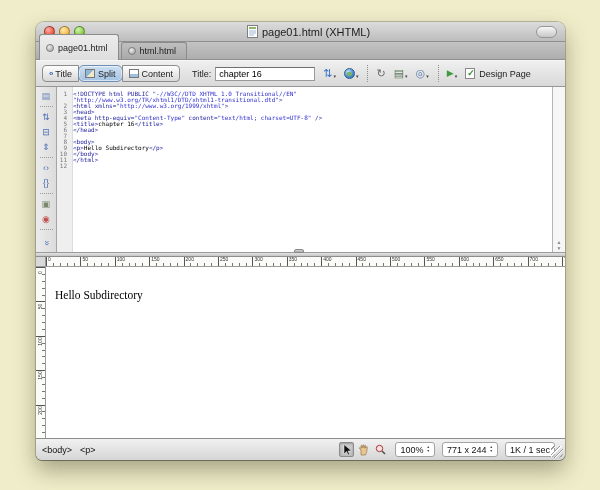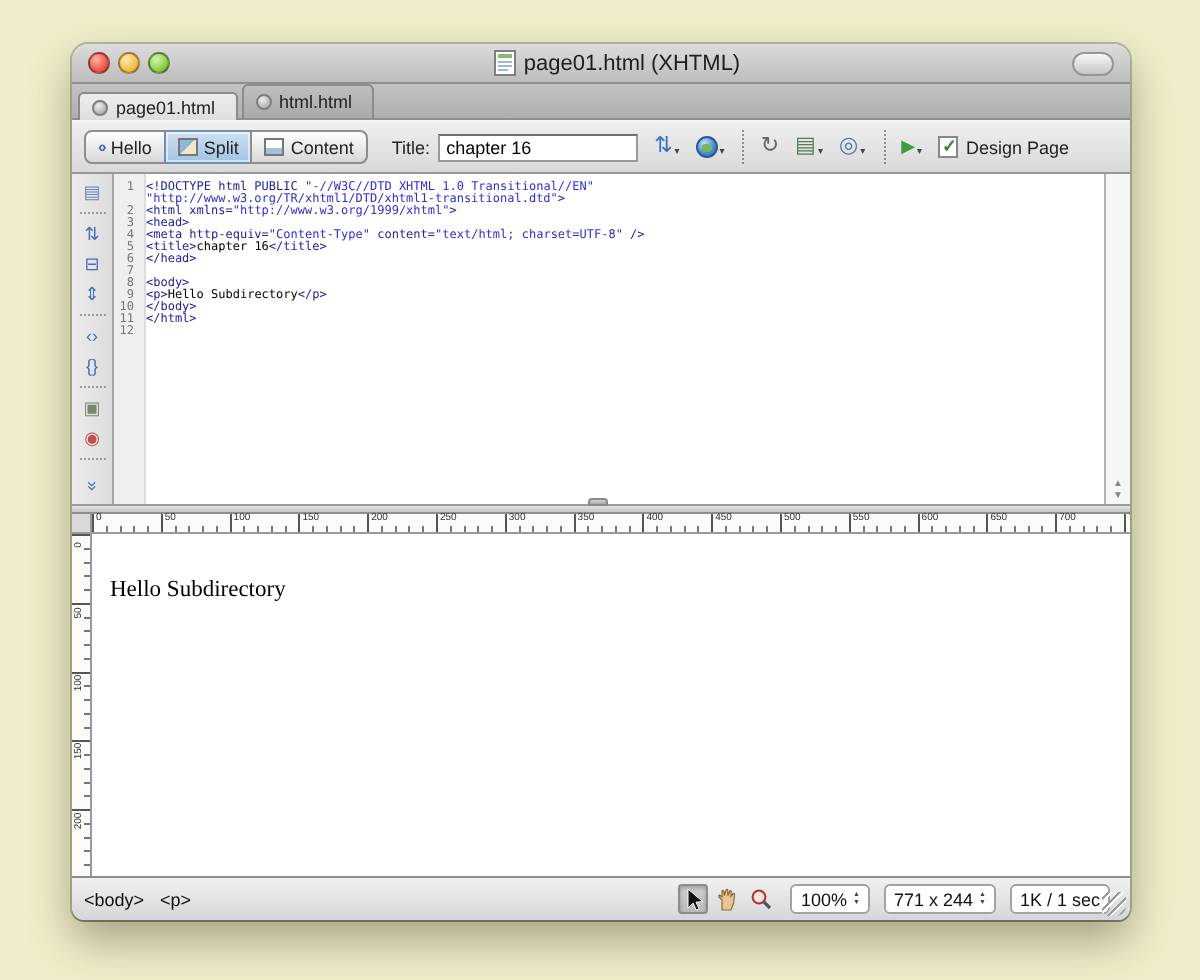--- a/index.html
+++ b/index.html
@@ -21,33 +21,33 @@
   .titletext{position:absolute;left:16px;right:0;text-align:center;font-size:11px;color:#1d1d1d;
     display:flex;justify-content:center;align-items:center;gap:4px;pointer-events:none;}
   .capsule{position:absolute;right:8px;top:4px;width:21px;height:12px;border-radius:7px;
     background:linear-gradient(#f7f7f7,#c7c7c7);border:1px solid #969696;}
   
   .tabbar{height:18px;flex:0 0 18px;background:linear-gradient(#c3c3c3,#aeaeae);
     border-bottom:1px solid #8f8f8f;display:flex;align-items:flex-end;padding-left:3px;}
   .tab{display:flex;align-items:center;gap:4px;height:17px;padding:0 10px 0 6px;font-size:9px;
     color:#222;border:1px solid #8b8b8b;border-bottom:none;border-radius:3px 3px 0 0;
     background:linear-gradient(#bfbfbf,#a9a9a9);margin-right:2px;position:relative;}
-  .tab.active{background:linear-gradient(#ececec,#dedede);height:14px;margin-bottom:-1px;z-index:2;}
+  .tab.active{background:linear-gradient(#ececec,#dedede);height:26px;margin-bottom:-1px;z-index:2;}
   .tabdot{width:8px;height:8px;border-radius:50%;border:1px solid #7e7e7e;
     background:radial-gradient(circle at 35% 30%,#eee,#9c9c9c);}
   
   .toolbar{height:27px;flex:0 0 27px;background:linear-gradient(#efefef,#d9d9d9);
     border-top:1px solid #f6f6f6;border-bottom:1px solid #979797;
     display:flex;align-items:center;padding:0 6px;font-size:9px;color:#222;}
   .segbtn{display:flex;align-items:center;gap:3px;height:17px;padding:0 6px;
     border:1px solid #8d8d8d;background:linear-gradient(#fefefe,#d8d8d8);margin-right:-1px;}
   .segbtn.first{border-radius:4px 0 0 4px;}
   .segbtn.last{border-radius:0 4px 4px 0;margin-right:0;}
   .segbtn.selected{background:linear-gradient(#cfe0f1,#a3c3e4);border-color:#6e8fb3;
-    box-shadow:inset 0 0 0 1px rgba(255,255,255,.55);}
+    box-shadow:inset 0 0 0 1px rgba(255,255,255,.55);border-radius:6px;}
   .mini{font-size:8px;line-height:1;}
   .codeglyph{color:#3a66b0;font-weight:bold;letter-spacing:-1px;}
   .splitglyph{width:10px;height:9px;border:1px solid #777;
     background:linear-gradient(135deg,#8fb7da 50%,#efe9c8 50%);}
   .designglyph{width:10px;height:9px;border:1px solid #777;
     background:linear-gradient(#fff 55%,#9fc0df 55%);}
   .titlelabel{margin:0 4px 0 12px;}
   .titlefield{width:100px;height:14px;border:1px solid #9a9a9a;border-top-color:#6f6f6f;
     background:#fff;font-size:9px;padding:0 3px;font-family:"Liberation Sans",sans-serif;color:#000;}
   .tbicon{display:flex;align-items:flex-end;margin-left:8px;cursor:default;line-height:1;}
@@ -155,21 +155,21 @@
     </div>
     <div class="tab">
       <span class="tabdot"></span>
       <span>html.html</span>
     </div>
   </div>
 
   <div class="toolbar">
     <div class="segbtn first">
       <span class="mini codeglyph">‹›</span>
-      <span>Hello</span>
+      <span>Title</span>
     </div>
     <div class="segbtn selected">
       <span class="splitglyph"></span>
       <span>Split</span>
     </div>
     <div class="segbtn last">
       <span class="designglyph"></span>
       <span>Content</span>
     </div>
 

